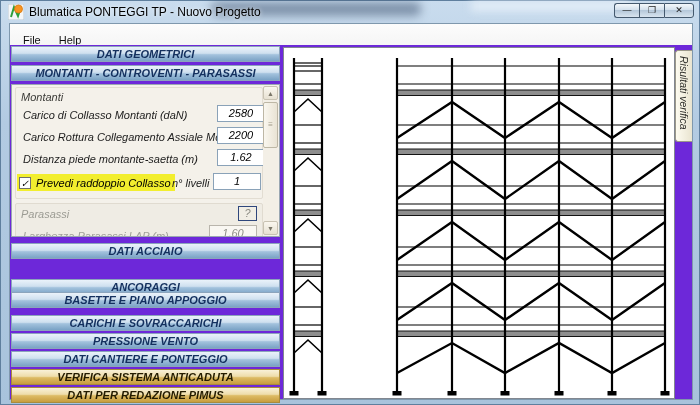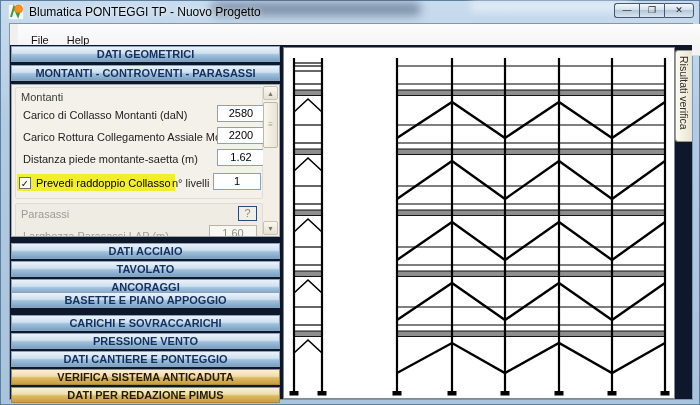--- a/index.html
+++ b/index.html
@@ -20,26 +20,26 @@
     font-size:12px; text-shadow:0 0 4px rgba(255,255,255,.9); white-space:nowrap; }
   .winbtns { position:absolute; right:7px; top:2px; display:flex; }
   .winbtn { width:25px; height:15px; border:1px solid #44596e; border-right:none;
     background:linear-gradient(#f4f8fb 0%,#d3e0ec 45%,#b5c8da 50%,#d8e4ef 100%);
     color:#222; font-size:9px; line-height:13px; text-align:center; }
   .winbtn:first-child { border-radius:3px 0 0 3px; }
   .winbtn:last-child { border-radius:0 3px 3px 0; border-right:1px solid #44596e; width:30px; }
 
   .client { position:absolute; left:8px; top:22px; width:684px; height:377px;
     background:#f0f0f0; border:1px solid #7f98ad; }
-  .menubar { position:absolute; left:8px; top:0; width:100%; height:32px;
+  .menubar { position:absolute; left:0; top:0; width:100%; height:32px;
     background:linear-gradient(#fcfcfc,#f2f2f2); border-bottom:1px solid #d9d9d9;
     display:flex; align-items:center; padding-left:4px; }
   .menu-item { padding:2px 9px; color:#111; }
 
-  .content { position:absolute; left:0; top:21px; right:0; bottom:0; background:#0f172a; }
+  .content { position:absolute; left:0; top:21px; right:0; bottom:0; background:#6d28d9;font-style:italic; }
 
   
   .acc { position:absolute; left:1px; width:269px; height:16px;
     text-align:center; font-weight:bold; font-size:11px; line-height:15px;
     border:1px solid #8ba4bc; color:#14305e;
     background:linear-gradient(to bottom,#eaf2fa 0%,#cfe0ef 45%,#a3c2dd 55%,#7aa2c5 100%); }
   .acc.gold { border:1px solid #a98b3c; color:#241c00;
     background:linear-gradient(to bottom,#f9f1d8 0%,#eeddab 45%,#ddbb65 55%,#c89d3e 100%); }
 
   
@@ -152,21 +152,20 @@
         </div>
 
         <div class="vscroll">
           <div class="sb-btn sb-up">▲</div>
           <div class="sb-thumb">≡</div>
           <div class="sb-btn sb-dn">▼</div>
         </div>
       </div>
 
       <div class="acc" style="top:198px">DATI ACCIAIO</div>
-      <div class="acc" style="top:216px">TAVOLATO</div>
       <div class="acc" style="top:234px">ANCORAGGI</div>
       <div class="acc" style="top:247px">BASETTE E PIANO APPOGGIO</div>
       <div class="acc" style="top:270px">CARICHI E SOVRACCARICHI</div>
       <div class="acc" style="top:288px">PRESSIONE VENTO</div>
       <div class="acc" style="top:306px">DATI CANTIERE E PONTEGGIO</div>
       <div class="acc gold" style="top:324px">VERIFICA SISTEMA ANTICADUTA</div>
       <div class="acc gold" style="top:342px">DATI PER REDAZIONE PIMUS</div>
 
       <div class="canvas">
         <svg id="scaffold-svg" width="390" height="350" viewBox="0 0 390 350">

